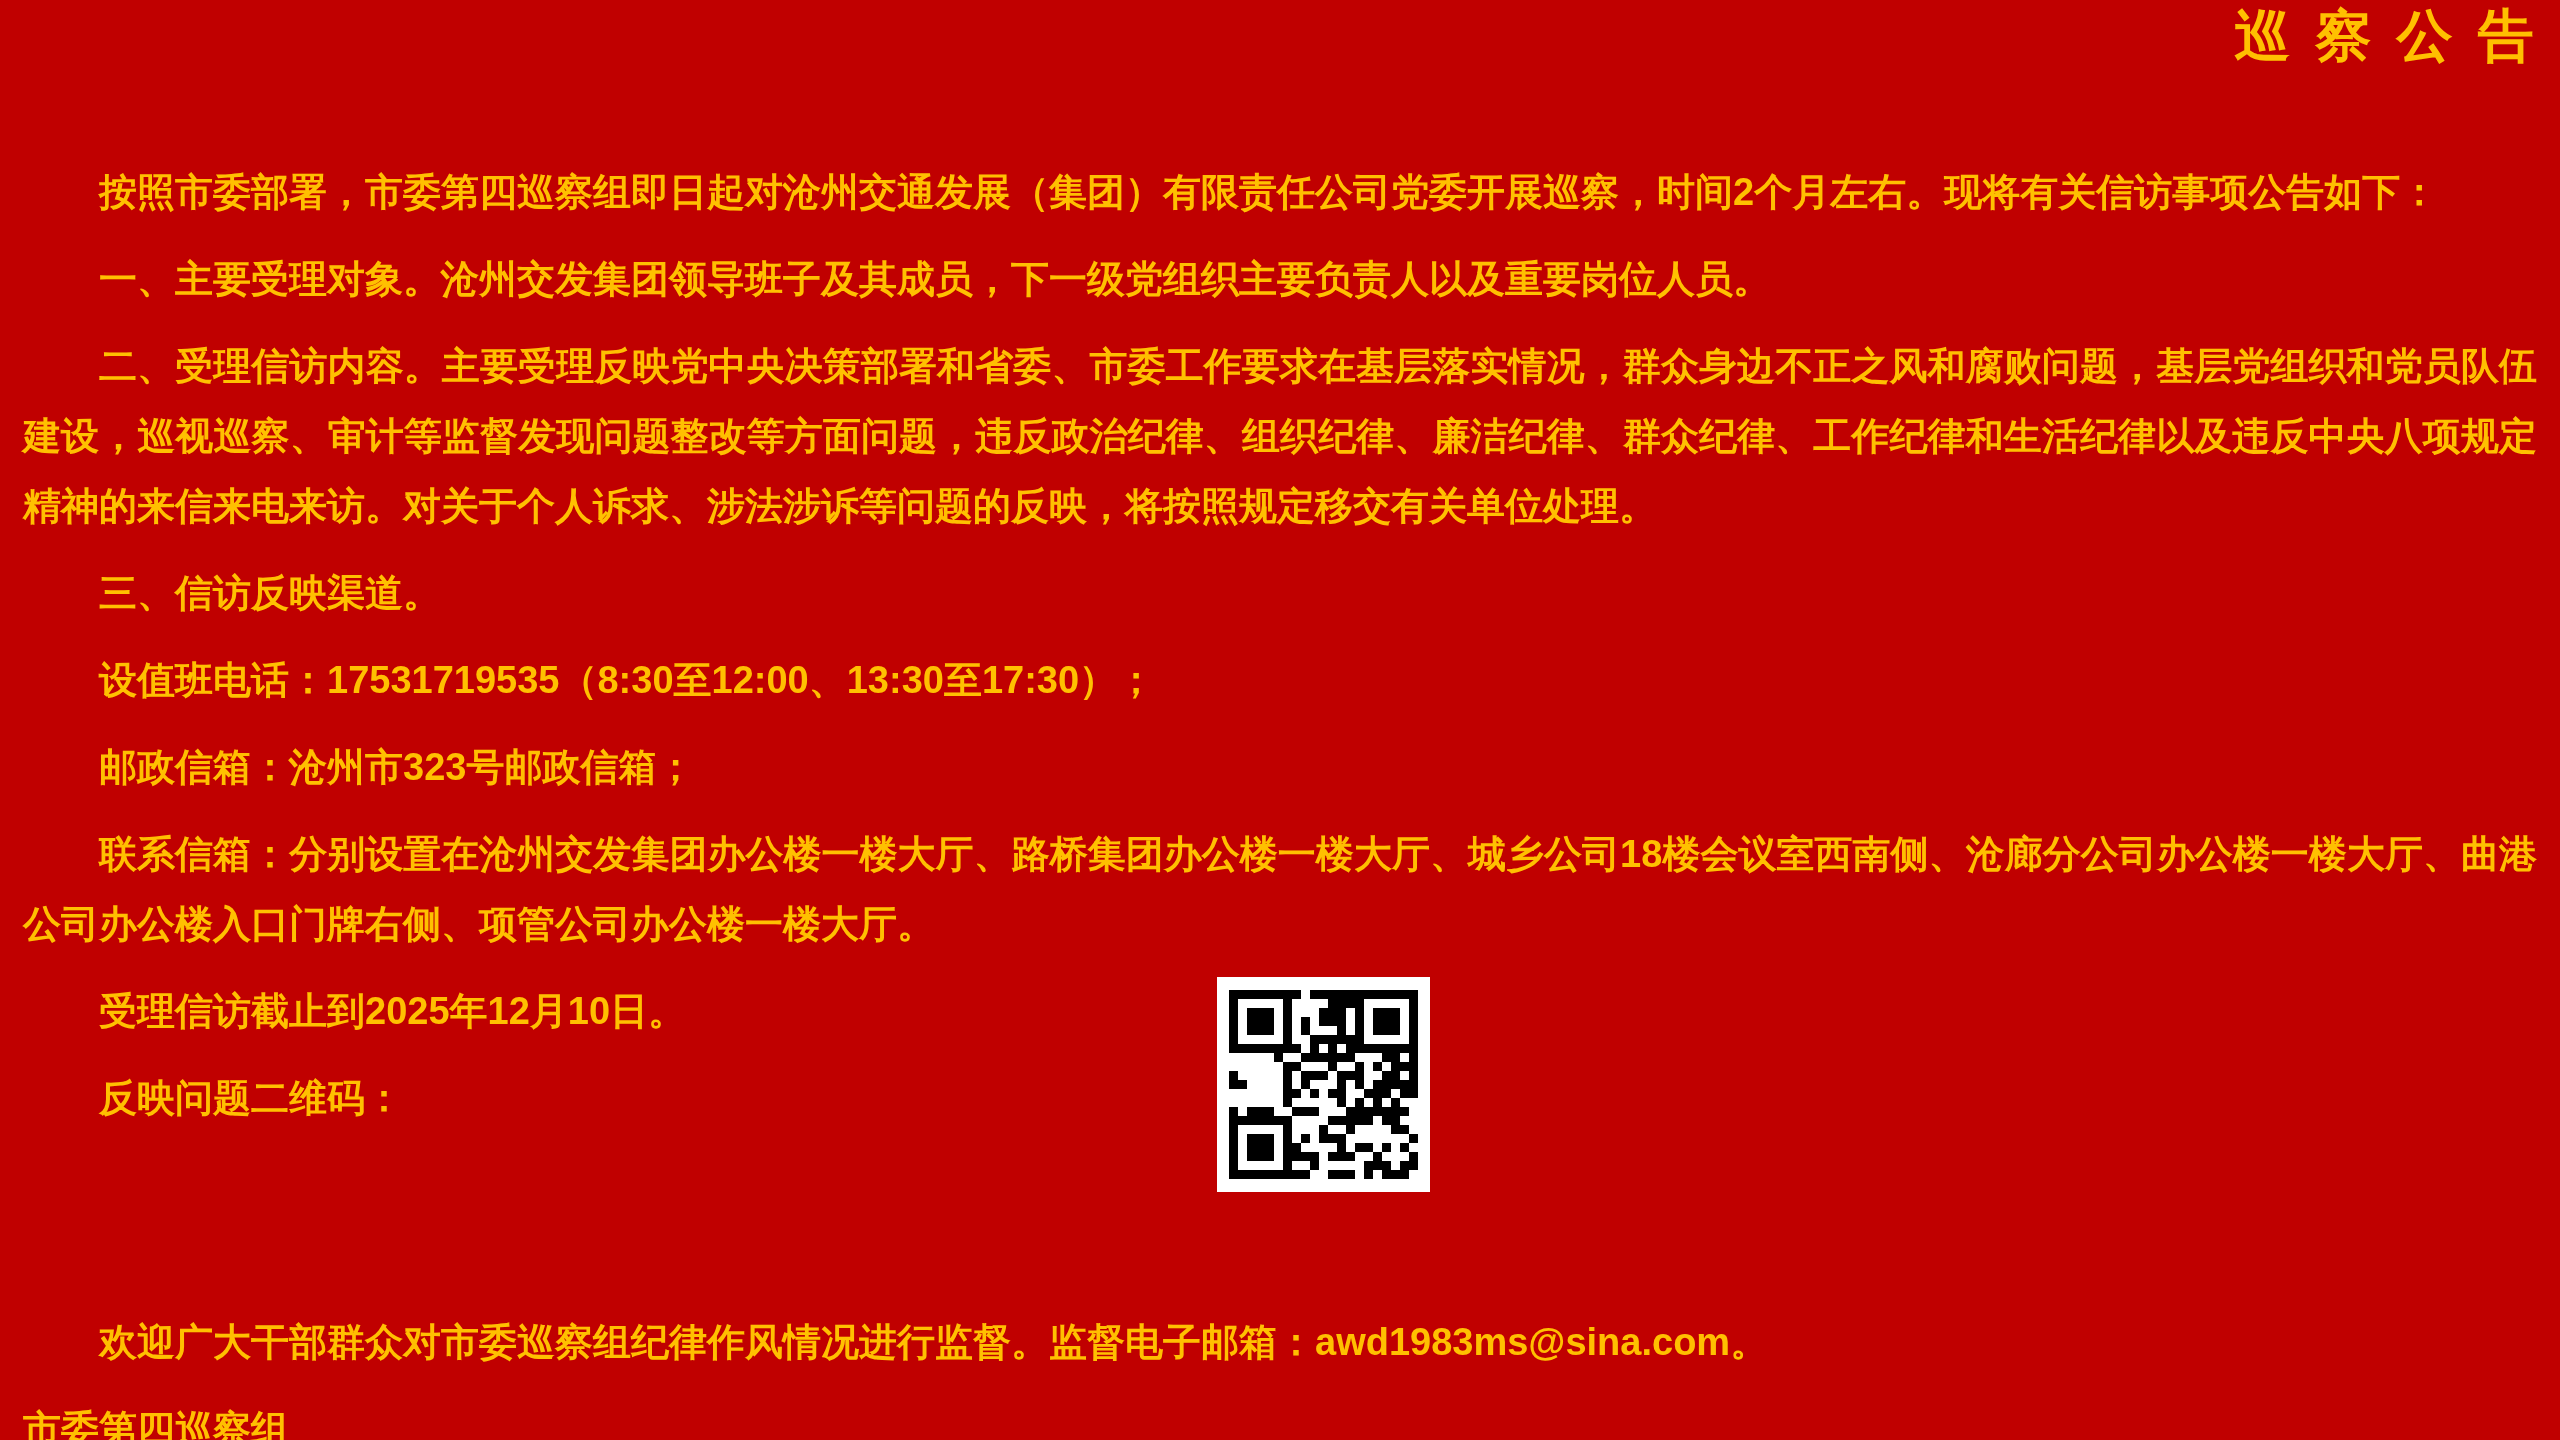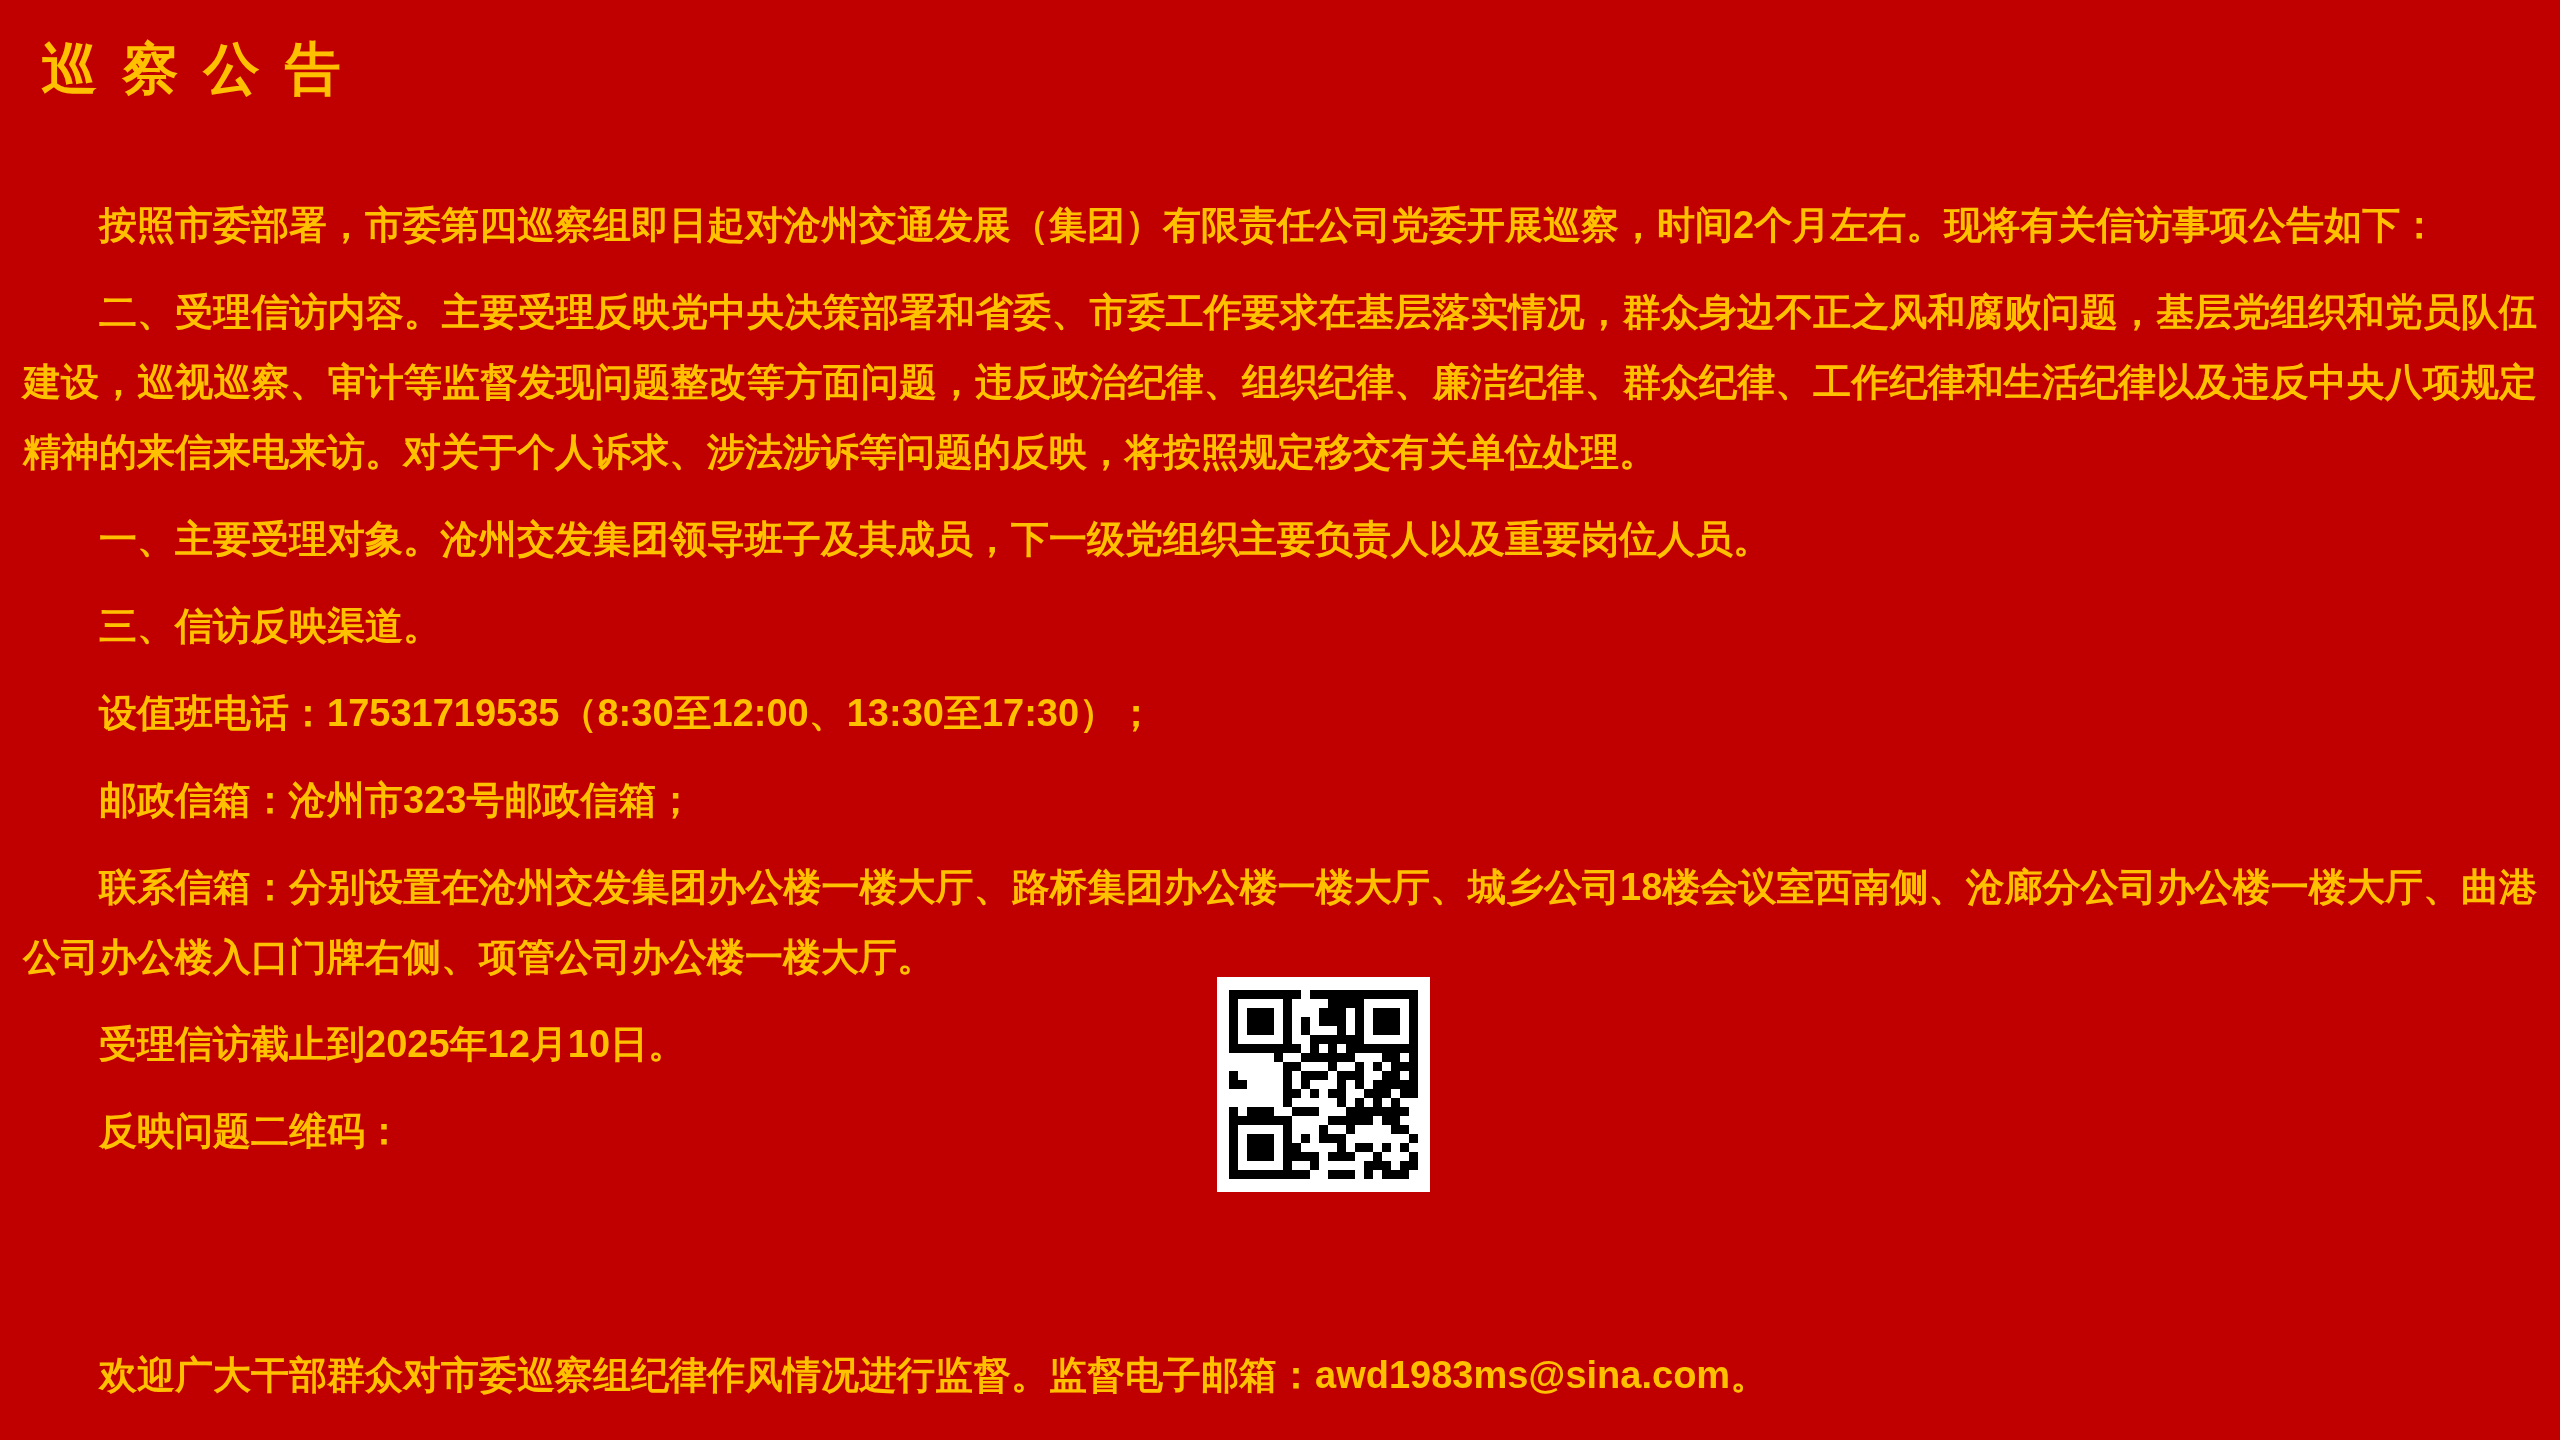--- a/index.html
+++ b/index.html
@@ -11,23 +11,23 @@
   .page{
     position:relative;
     width:2560px;height:1440px;
     background:var(--bg);
     color:var(--fg);
     font-family:"Liberation Sans",sans-serif;
     font-weight:bold;
     overflow:hidden;
   }
   .title{
-    margin:16px;
-    padding-top:20px;
-    text-align:left;
+    margin:1px;
+    padding-top:2px;
+    text-align:right;
     font-family:"Liberation Serif","DejaVu Serif",serif;
     font-weight:bold;
     font-size:56px;
     line-height:66px;
     letter-spacing:0.45em;
     text-indent:0.45em; 
   }
   .body{
     margin-top:88px;
     padding:0 6px;
@@ -56,22 +56,22 @@
 </style>
 </head>
 <body>
 
 <div class="page">
 
   <h1 class="title">巡察公告</h1>
 
   <div class="body">
     <p class="para">按照市委部署，市委第四巡察组即日起对沧州交通发展（集团）有限责任公司党委开展巡察，时间2个月左右。现将有关信访事项公告如下：</p>
+    <p class="para">一、主要受理对象。沧州交发集团领导班子及其成员，下一级党组织主要负责人以及重要岗位人员。</p>
     <p class="para">二、受理信访内容。主要受理反映党中央决策部署和省委、市委工作要求在基层落实情况，群众身边不正之风和腐败问题，基层党组织和党员队伍建设，巡视巡察、审计等监督发现问题整改等方面问题，违反政治纪律、组织纪律、廉洁纪律、群众纪律、工作纪律和生活纪律以及违反中央八项规定精神的来信来电来访。对关于个人诉求、涉法涉诉等问题的反映，将按照规定移交有关单位处理。</p>
-    <p class="para">一、主要受理对象。沧州交发集团领导班子及其成员，下一级党组织主要负责人以及重要岗位人员。</p>
     <p class="para">三、信访反映渠道。</p>
     <p class="para">设值班电话：17531719535（8:30至12:00、13:30至17:30）；</p>
     <p class="para">邮政信箱：沧州市323号邮政信箱；</p>
     <p class="para">联系信箱：分别设置在沧州交发集团办公楼一楼大厅、路桥集团办公楼一楼大厅、城乡公司18楼会议室西南侧、沧廊分公司办公楼一楼大厅、曲港公司办公楼入口门牌右侧、项管公司办公楼一楼大厅。</p>
     <p class="para">受理信访截止到2025年12月10日。</p>
     <p class="para">反映问题二维码：</p>
 
     <div class="qr-spacer"></div>
 
     <p class="para">欢迎广大干部群众对市委巡察组纪律作风情况进行监督。监督电子邮箱：awd1983ms@sina.com。</p>

